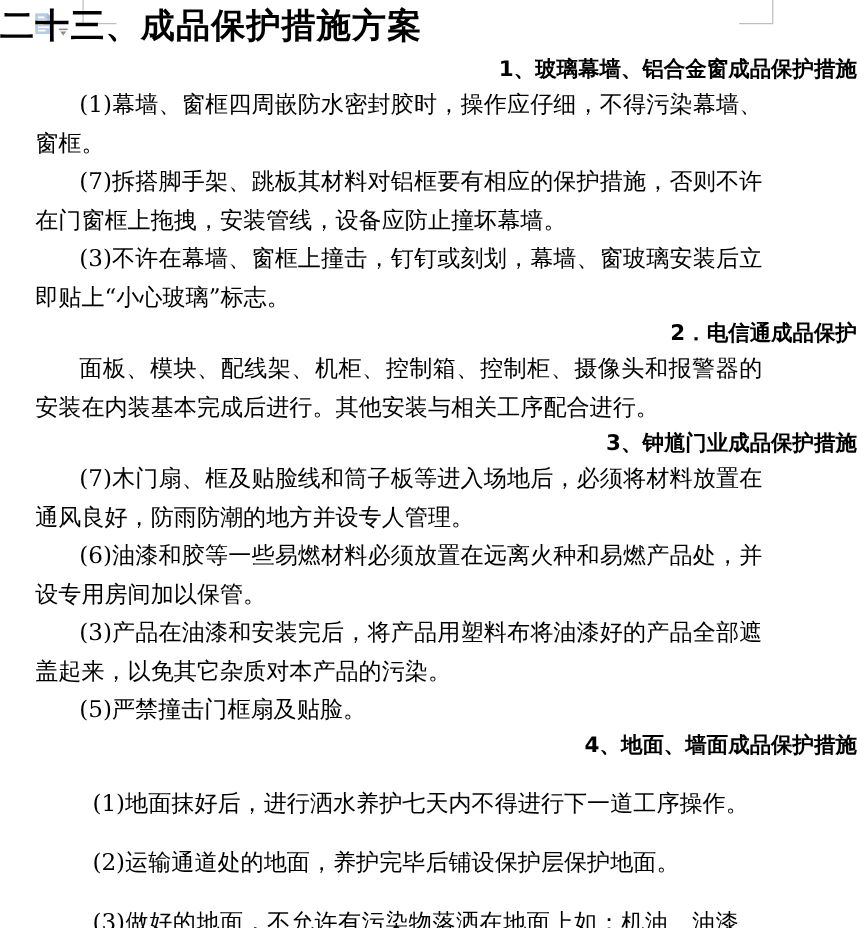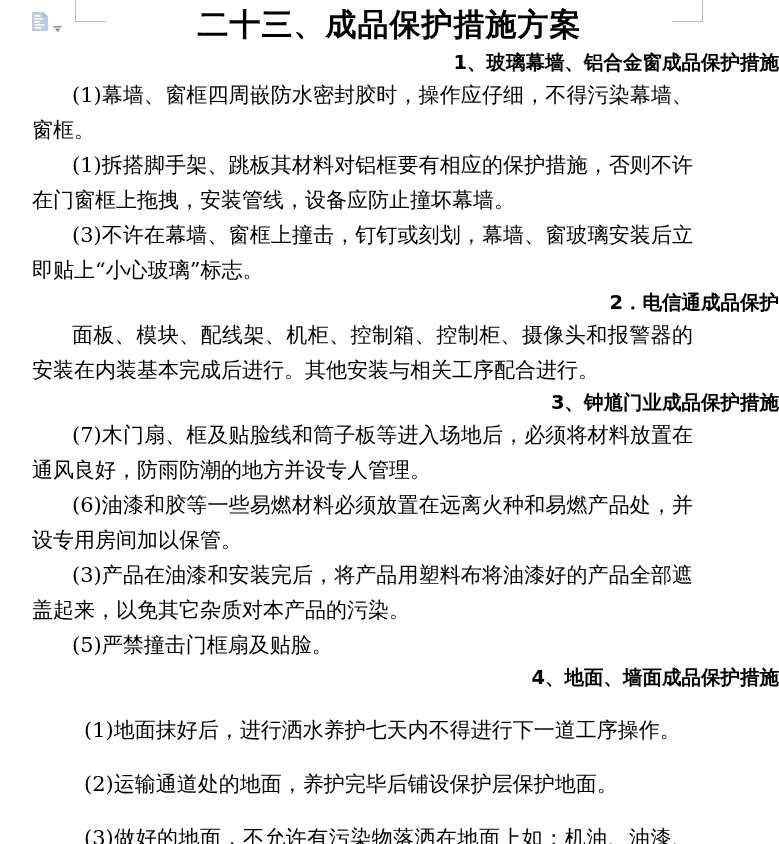--- a/index.html
+++ b/index.html
@@ -77,21 +77,21 @@
 
   
   .doc-body {
     position: absolute;
     left: 0;
     top: 0;
     width: 779px;
   }
 
   .doc-title {
-    text-align: center;
+    text-align: left;
     font-family: "DejaVu Serif", "Liberation Serif", serif;
     font-weight: bold;
     font-size: 31px;
     line-height: 44px;
     letter-spacing: 1px;
     margin: 0;
     padding: 2px 0 2px 0;
     color: #000000;
   }
 
@@ -157,21 +157,21 @@
       </svg>
     </span>
   </div>
 
   <div class="doc-body">
 
     <h1 class="doc-title">二十三、成品保护措施方案</h1>
 
     <div class="heading">1、玻璃幕墙、铝合金窗成品保护措施</div>
     <p class="para indent-first">(1)幕墙、窗框四周嵌防水密封胶时，操作应仔细，不得污染幕墙、窗框。</p>
-    <p class="para indent-first">(1)拆搭脚手架、跳板其材料对铝框要有相应的保护措施，否则不许在门窗框上拖拽，安装管线，设备应防止撞坏幕墙。</p>
+    <p class="para indent-first">(7)拆搭脚手架、跳板其材料对铝框要有相应的保护措施，否则不许在门窗框上拖拽，安装管线，设备应防止撞坏幕墙。</p>
     <p class="para indent-first">(3)不许在幕墙、窗框上撞击，钉钉或刻划，幕墙、窗玻璃安装后立即贴上“小心玻璃”标志。</p>
 
     <div class="heading">2．电信通成品保护</div>
     <p class="para indent-first">面板、模块、配线架、机柜、控制箱、控制柜、摄像头和报警器的安装在内装基本完成后进行。其他安装与相关工序配合进行。</p>
 
     <div class="heading">3、钟馗门业成品保护措施</div>
     <p class="para indent-first">(7)木门扇、框及贴脸线和筒子板等进入场地后，必须将材料放置在通风良好，防雨防潮的地方并设专人管理。</p>
     <p class="para indent-first">(6)油漆和胶等一些易燃材料必须放置在远离火种和易燃产品处，并设专用房间加以保管。</p>
     <p class="para indent-first">(3)产品在油漆和安装完后，将产品用塑料布将油漆好的产品全部遮盖起来，以免其它杂质对本产品的污染。</p>
     <p class="para indent-first">(5)严禁撞击门框扇及贴脸。</p>

